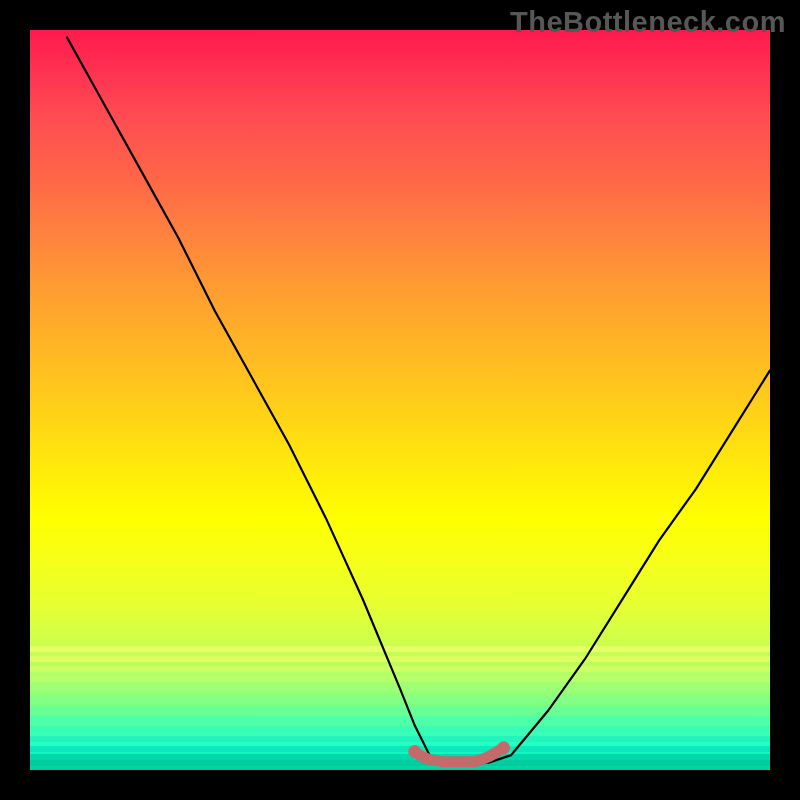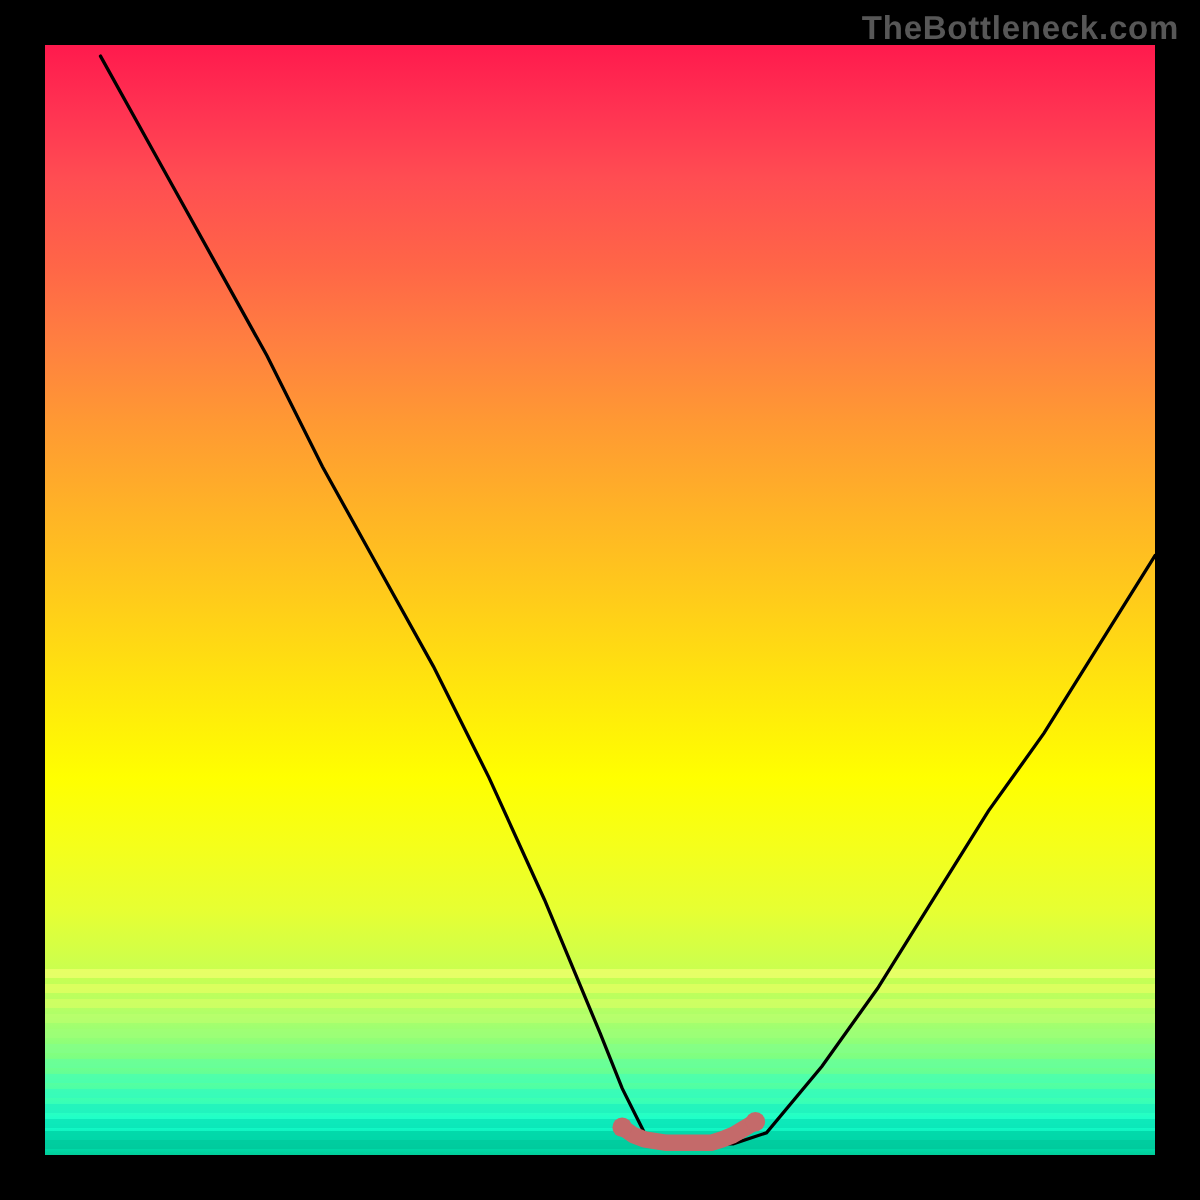--- a/index.html
+++ b/index.html
@@ -60,21 +60,21 @@
     position: absolute;
     inset: 0;
     width: 100%;
     height: 100%;
     pointer-events: none;
   }
   .watermark {
     position: absolute;
     top: 6px;
     right: 14px;
-    font-size: 22px;
+    font-size: 29px;
     font-weight: 600;
     color: #575757;
     letter-spacing: 0.5px;
     pointer-events: none;
     text-align: right;
   }
 </style>
 </head>
 <body>
 

